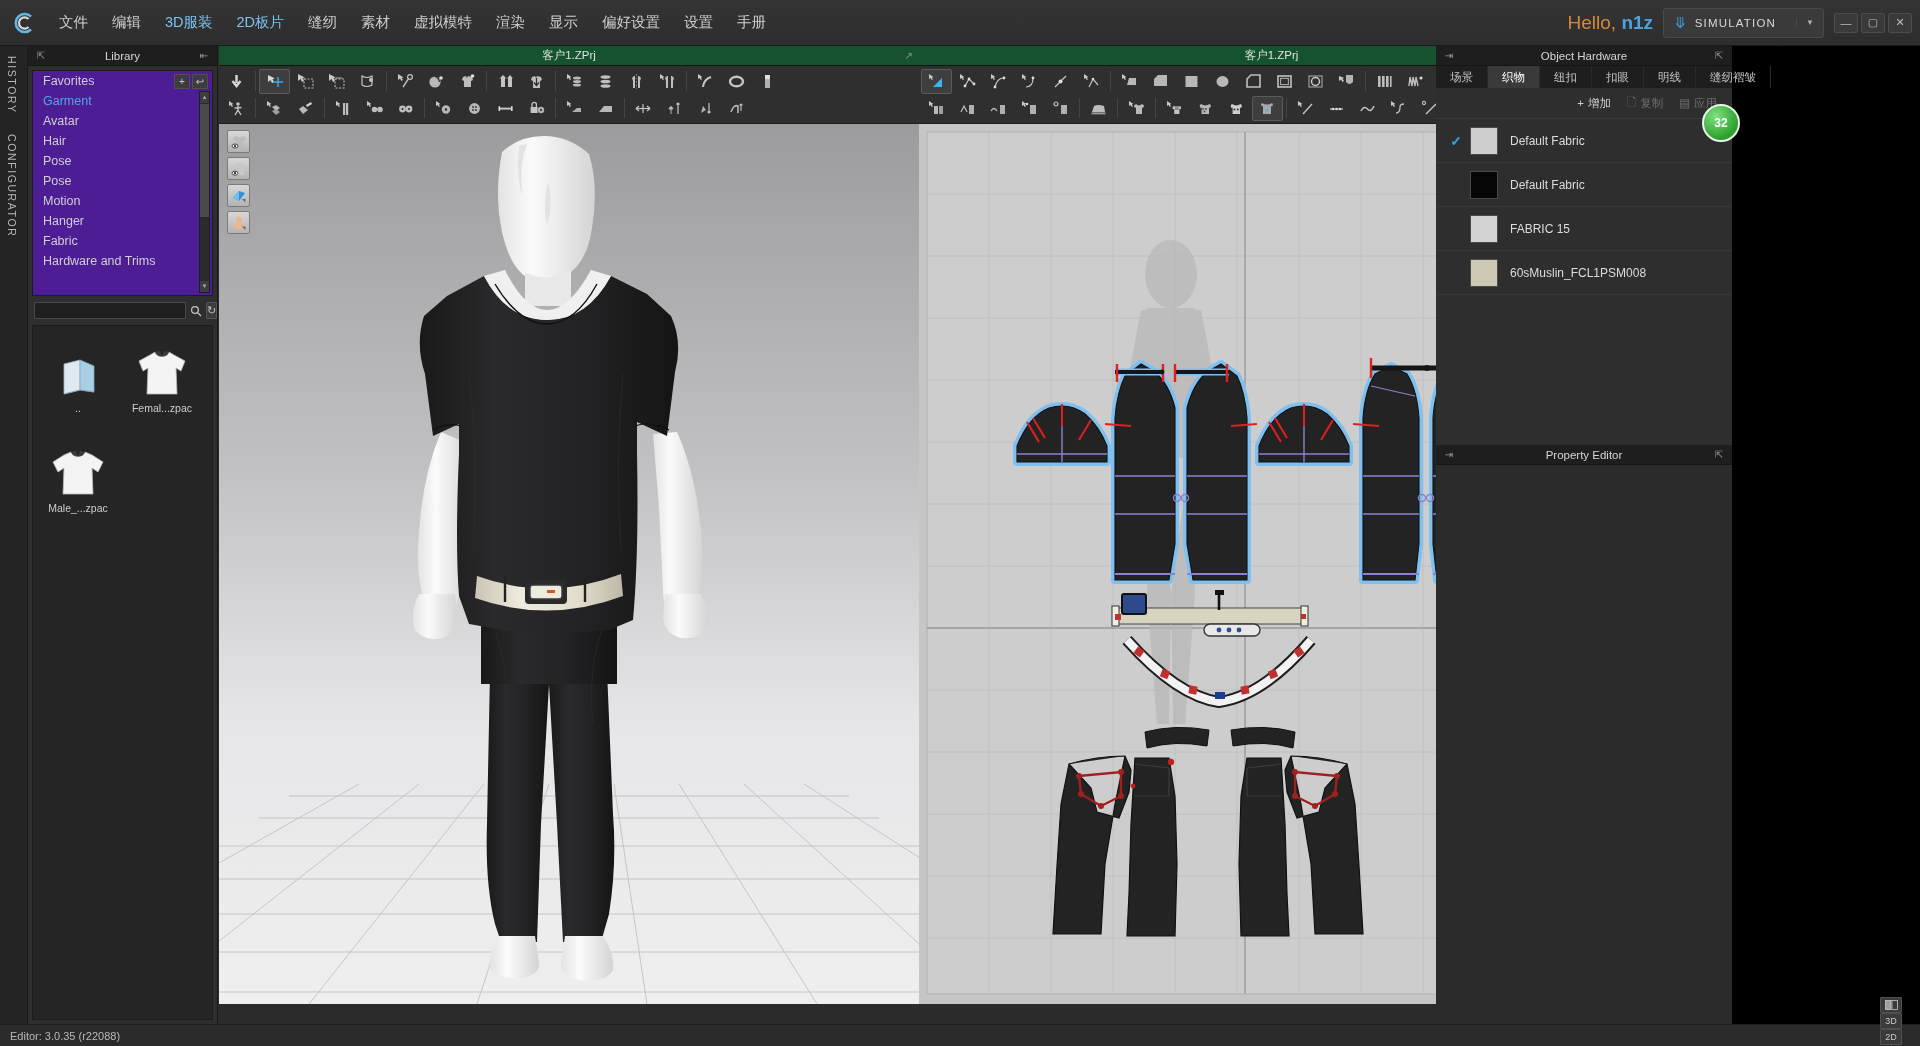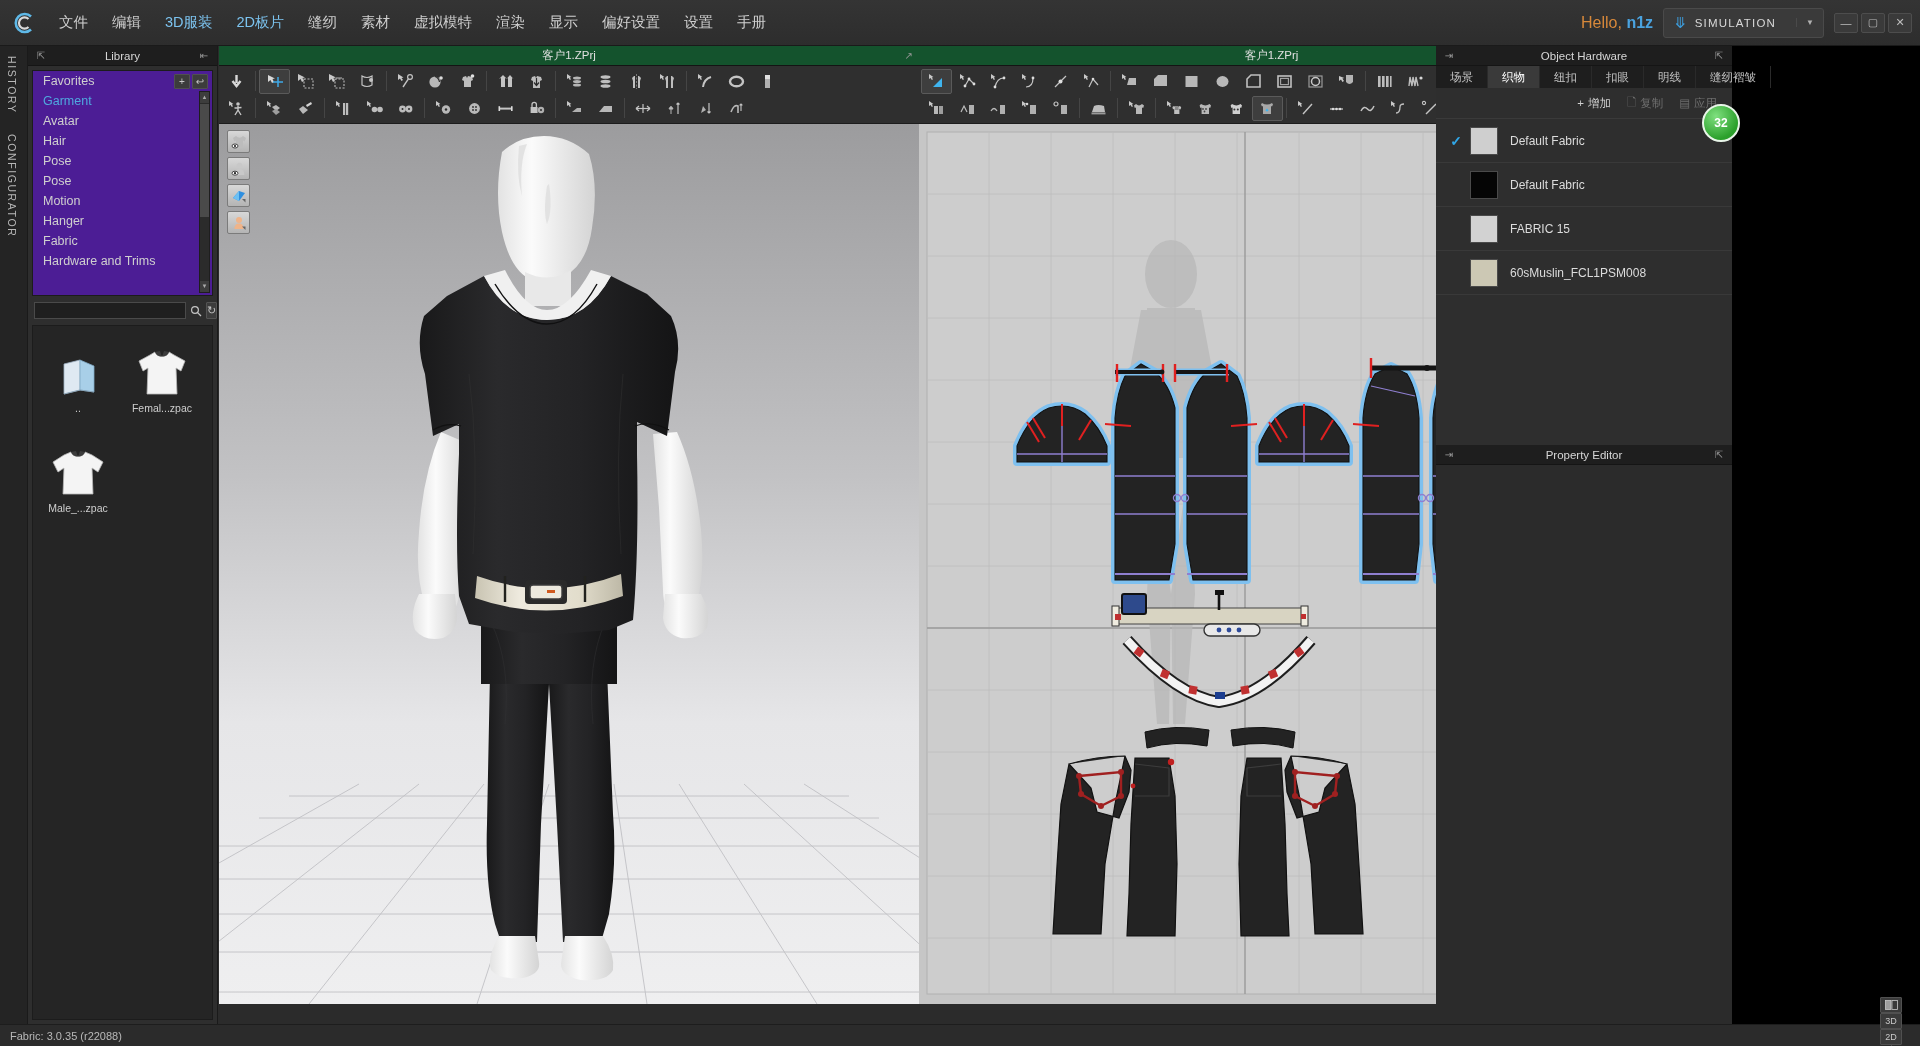--- a/index.html
+++ b/index.html
@@ -21,21 +21,21 @@
   }
   .logo { width:48px; height:46px; display:flex; align-items:center; justify-content:center; }
   .logo svg { display:block; }
   .menu-items { display:flex; align-items:center; gap:2px; }
   .menu-item {
     padding:6px 11px; font-size:14.5px; color:#cfcfcf; cursor:default;
     white-space:nowrap; border-radius:2px;
   }
   .menu-item.blue { color:#7cc3ef; }
   .topright { margin-left:auto; display:flex; align-items:center; gap:10px; padding-right:8px; }
-  .hello { font-size:16px; }
+  .hello { font-size:19px; }
   .hello .h { color:#d7883a; }
   .hello .u { color:#4aa3e0; font-weight:bold; }
   .sim-box {
     display:flex; align-items:center; height:30px;
     background:#3a3a3a; border:1px solid #4a4a4a; border-radius:3px;
   }
   .sim-ico { padding:0 8px 0 10px; color:#3c9fe0; font-size:15px; line-height:1; }
   .sim-label { font-size:11.5px; letter-spacing:1.2px; color:#d8d8d8; padding-right:20px; }
   .sim-arrow { border-left:1px solid #4a4a4a; padding:0 9px; font-size:8px; color:#b0b0b0; }
   .wbtns { display:flex; gap:3px; }
@@ -1197,21 +1197,21 @@
 
     <div class="panel-header prop-header">
       <span class="ph-ico">⇥</span>
       <span class="ph-title">Property Editor</span>
       <span class="ph-ico">⇱</span>
     </div>
     <div class="prop-body"></div>
   </div>
 
   <div class="statusbar">
-    <span>Fabric: 3.0.35    (r22088)</span>
+    <span>Editor: 3.0.35    (r22088)</span>
     <div class="sb-right">
       <div class="sb-btn">
         <svg width="13" height="10" viewBox="0 0 13 10">
             <rect x="0.5" y="0.5" width="5.5" height="9" fill="#9e9e9e" stroke="#c9c9c9" stroke-width="0.8"></rect>
             <rect x="7" y="0.5" width="5.5" height="9" fill="none" stroke="#c9c9c9" stroke-width="0.8"></rect>
           </svg>
       </div>
       <div class="sb-btn">3D</div>
       <div class="sb-btn">2D</div>
       <div class="sb-sep"></div>

